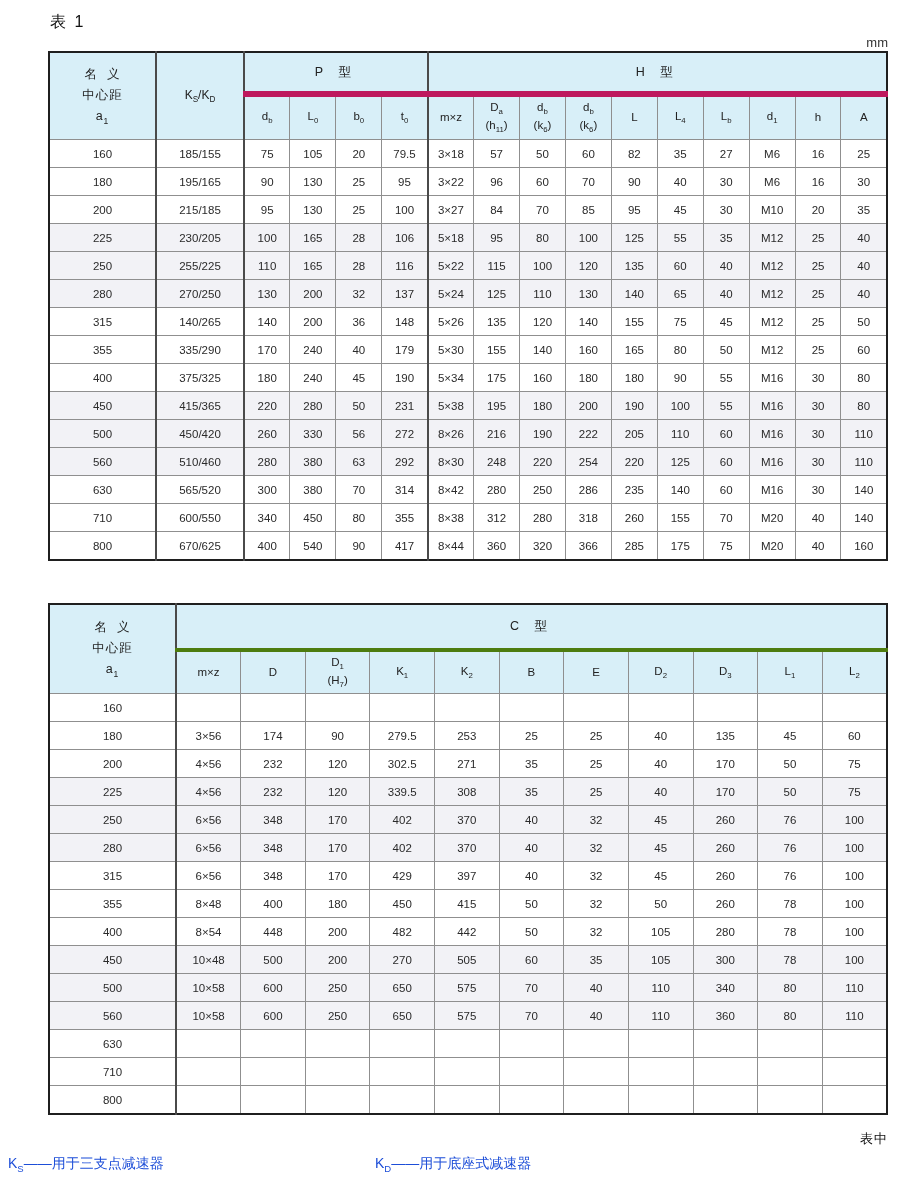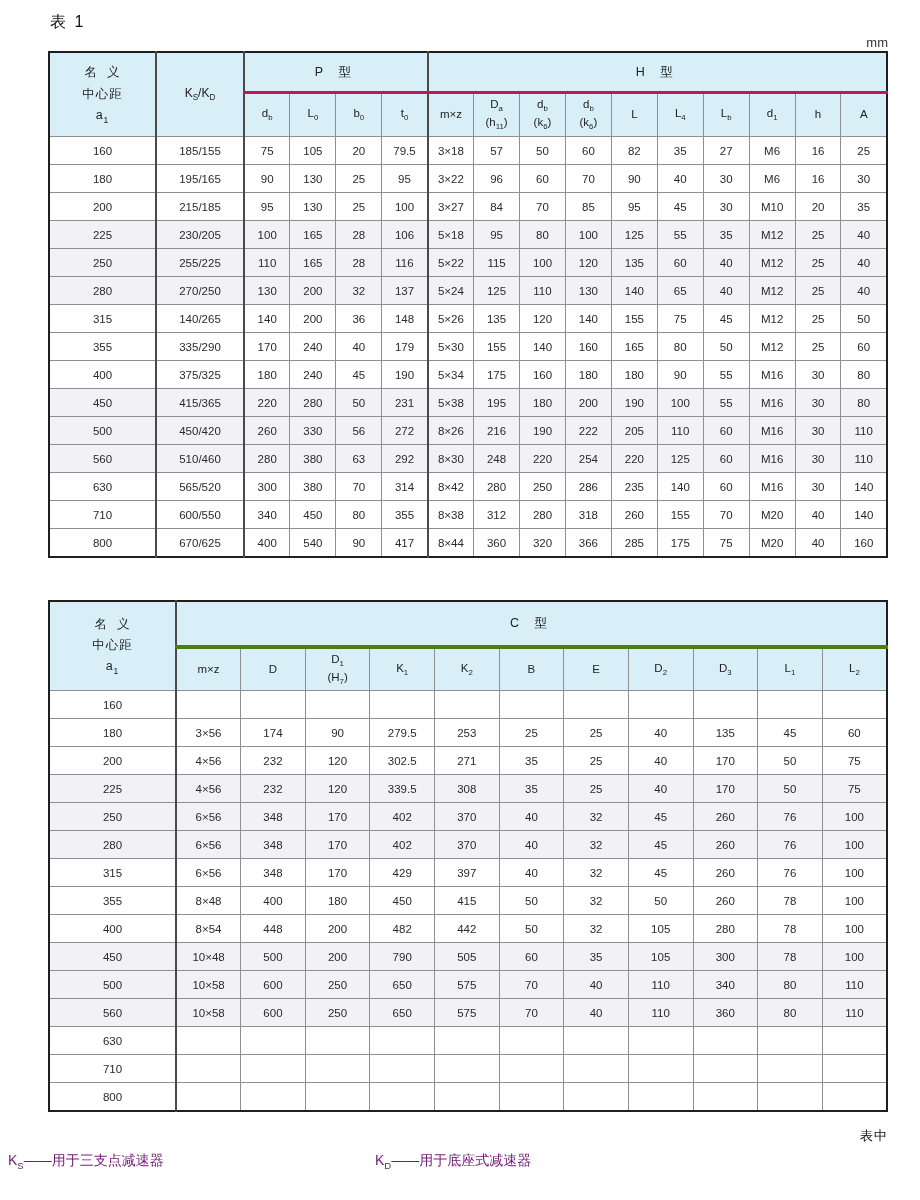--- a/index.html
+++ b/index.html
@@ -19,30 +19,30 @@
     text-align:center;vertical-align:middle;padding:0 1px;overflow:hidden;
   }
   th{
     background:var(--header-bg,#d8eff8);
     font-weight:normal;font-size:11.5px;line-height:1.35;white-space:pre-wrap;color:#222;margin-top:36px;
   }
   td{font-size:11.5px;height:27px;background:#ffffff;color:#2a2a2a;}
   .band td{background:var(--band-bg,#f2f2f6);}
   .name-cell{font-size:12.5px;line-height:1.7;letter-spacing:1px;}
   .ks-cell{font-size:12px;}
-  .group-cell{font-size:12.5px;letter-spacing:6px;border-bottom:3px solid #be185d;height:38px;}
+  .group-cell{font-size:12.5px;letter-spacing:6px;border-bottom:6px solid #be185d;height:38px;}
   #t1 .sub-row th{height:42px;}
   #t2 .group-cell{height:43px;border-bottom:4px solid #4d7c0f;}
   #t2 .sub-row th{height:41px;}
   .sep-l{border-left:2px solid #4a4a4a;}
   #t2{margin-top:42px;}
   sub{font-size:0.68em;}
   .footer{margin-top:15px;}
   .notes-intro{font-size:13px;color:#111;margin-left:4px;letter-spacing:1px;text-align:right;}
-  .note-line{margin-top:7px;margin-left:-40px;font-size:14px;color:#701a75;}
+  .note-line{margin-top:7px;margin-left:-40px;font-size:14px;color:#1d4ed8;}
   .note1{display:inline-block;width:367px;}
   .note2{display:inline-block;}
 </style>
 </head>
 <body>
 
 <div class="page">
   <div class="title">表 1</div>
   <div class="unit">mm</div>
 
@@ -522,21 +522,21 @@
           <td>105</td>
           <td>280</td>
           <td>78</td>
           <td>100</td>
         </tr>
         <tr class="band">
           <td>450</td>
           <td class="sep-l">10×48</td>
           <td>500</td>
           <td>200</td>
-          <td>790</td>
+          <td>270</td>
           <td>505</td>
           <td>60</td>
           <td>35</td>
           <td>105</td>
           <td>300</td>
           <td>78</td>
           <td>100</td>
         </tr>
         <tr class="band">
           <td>500</td>

